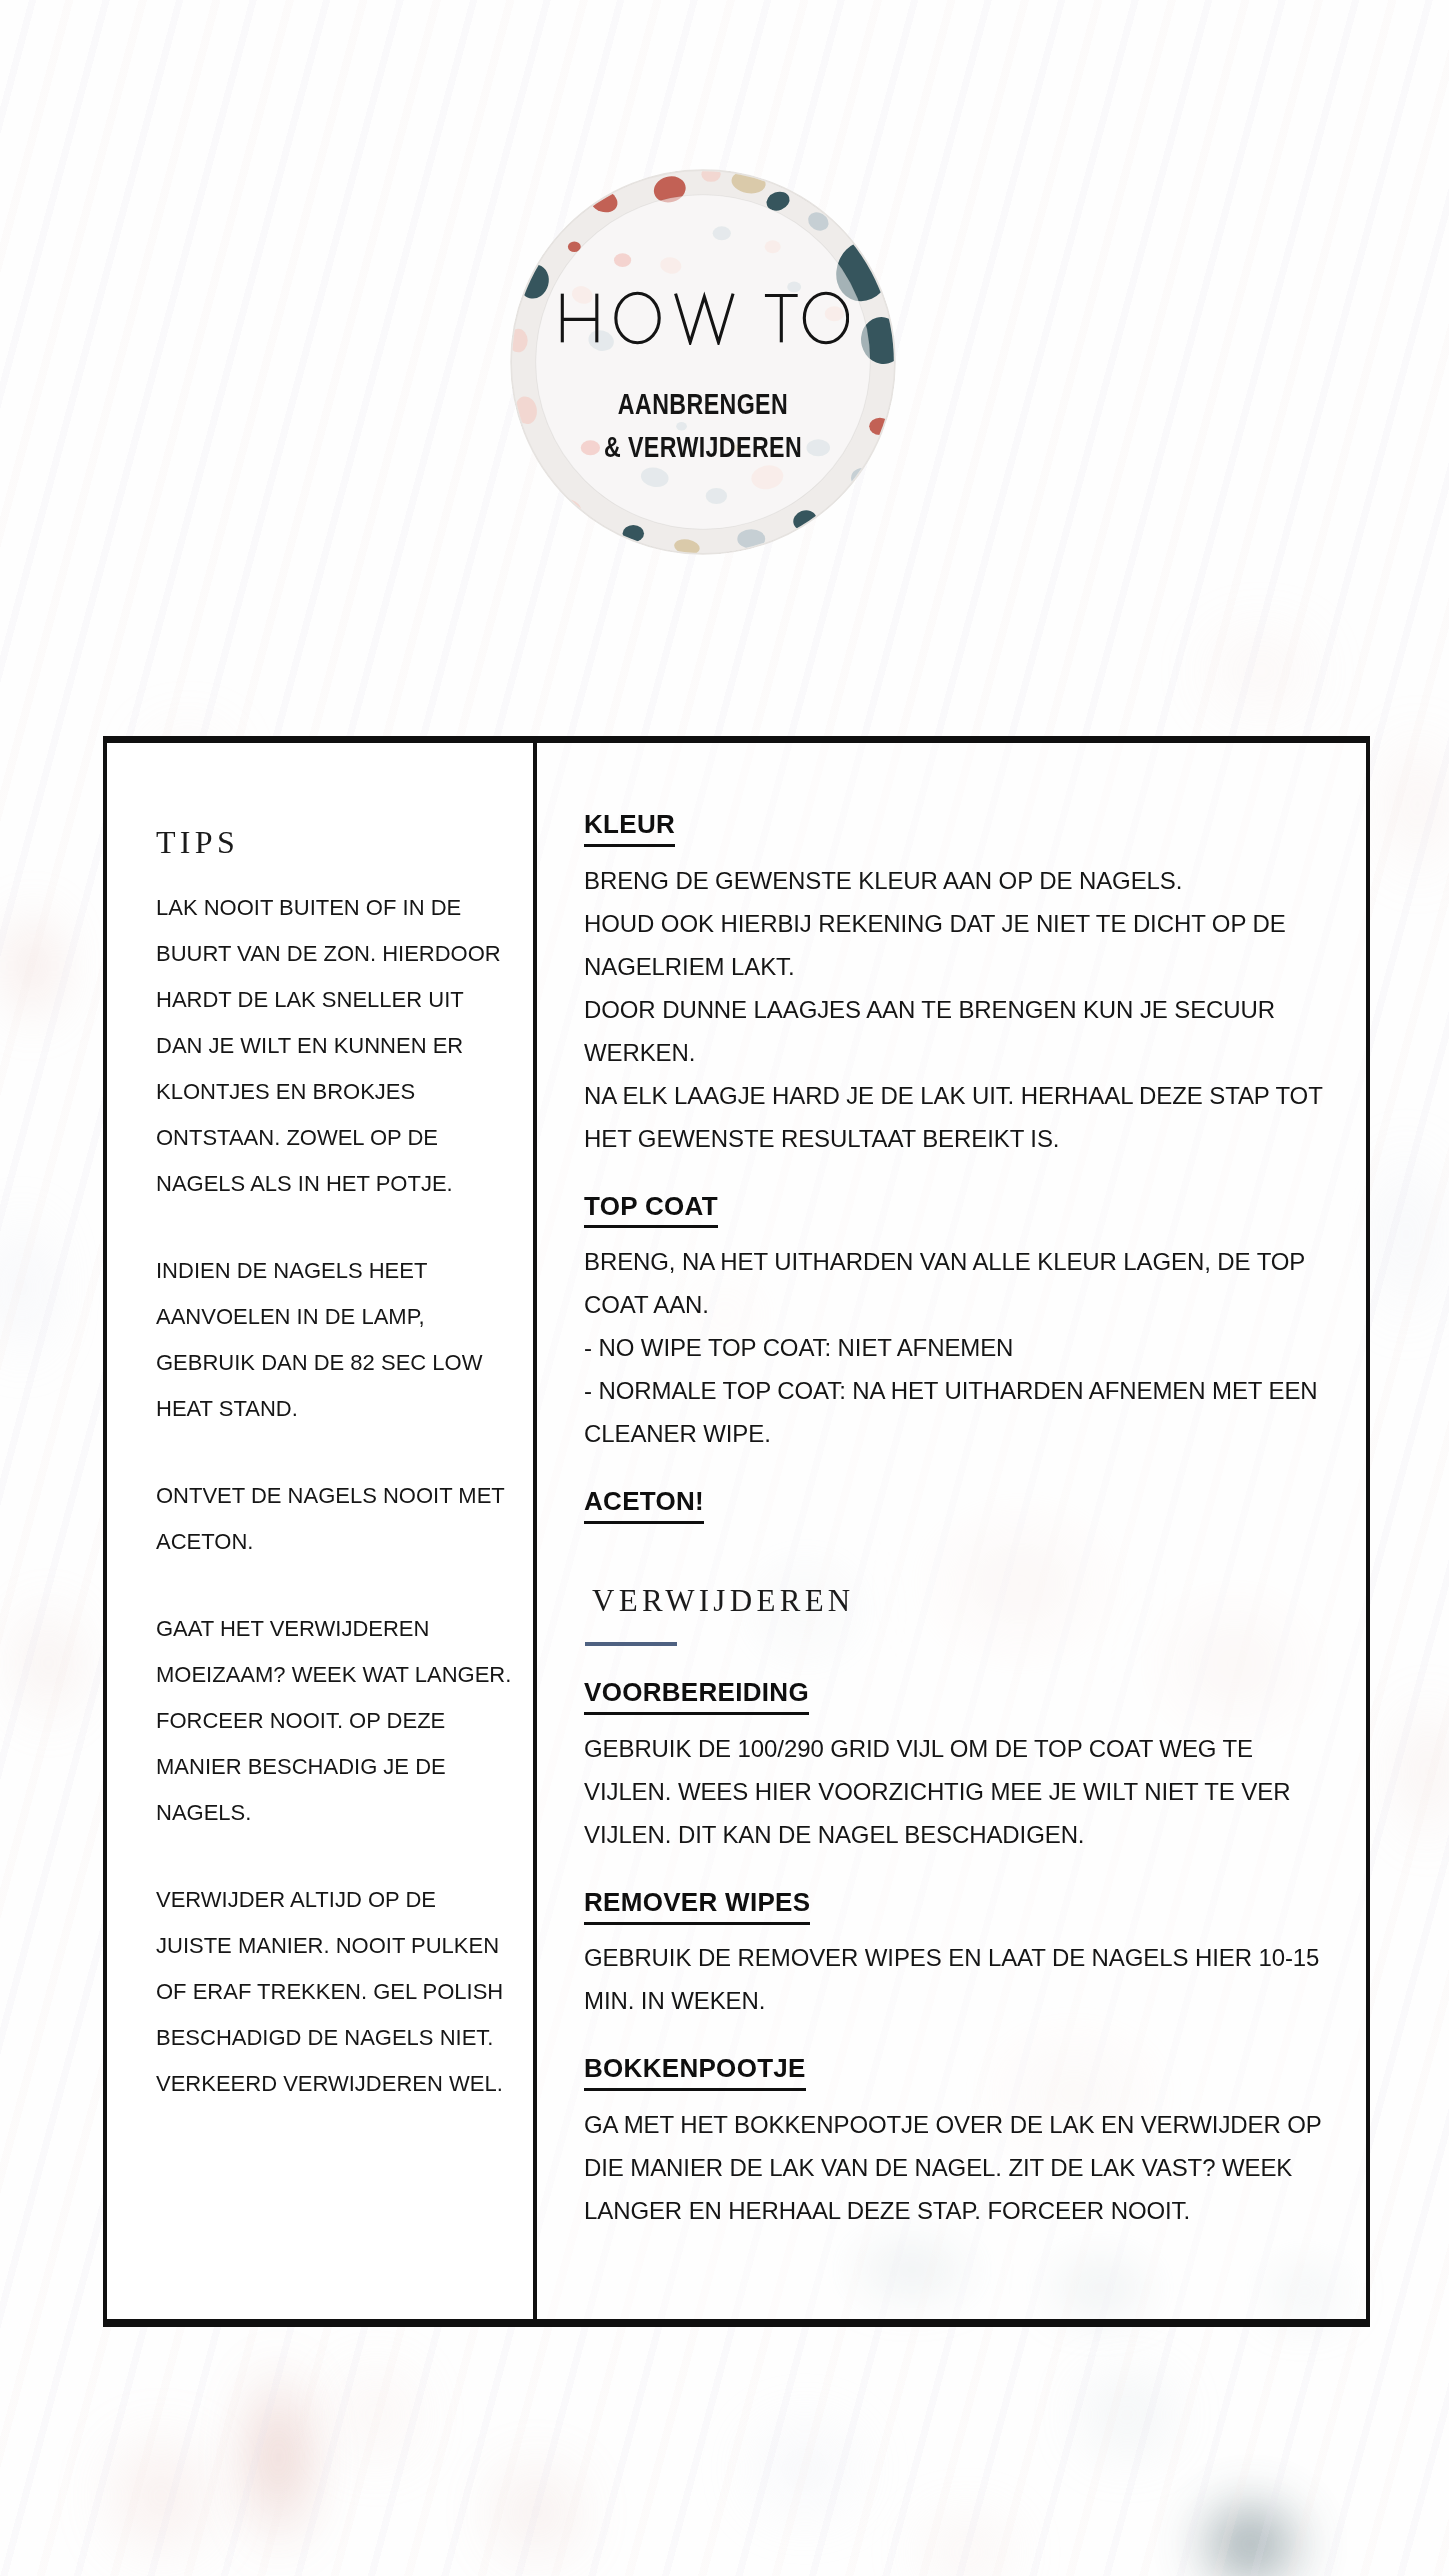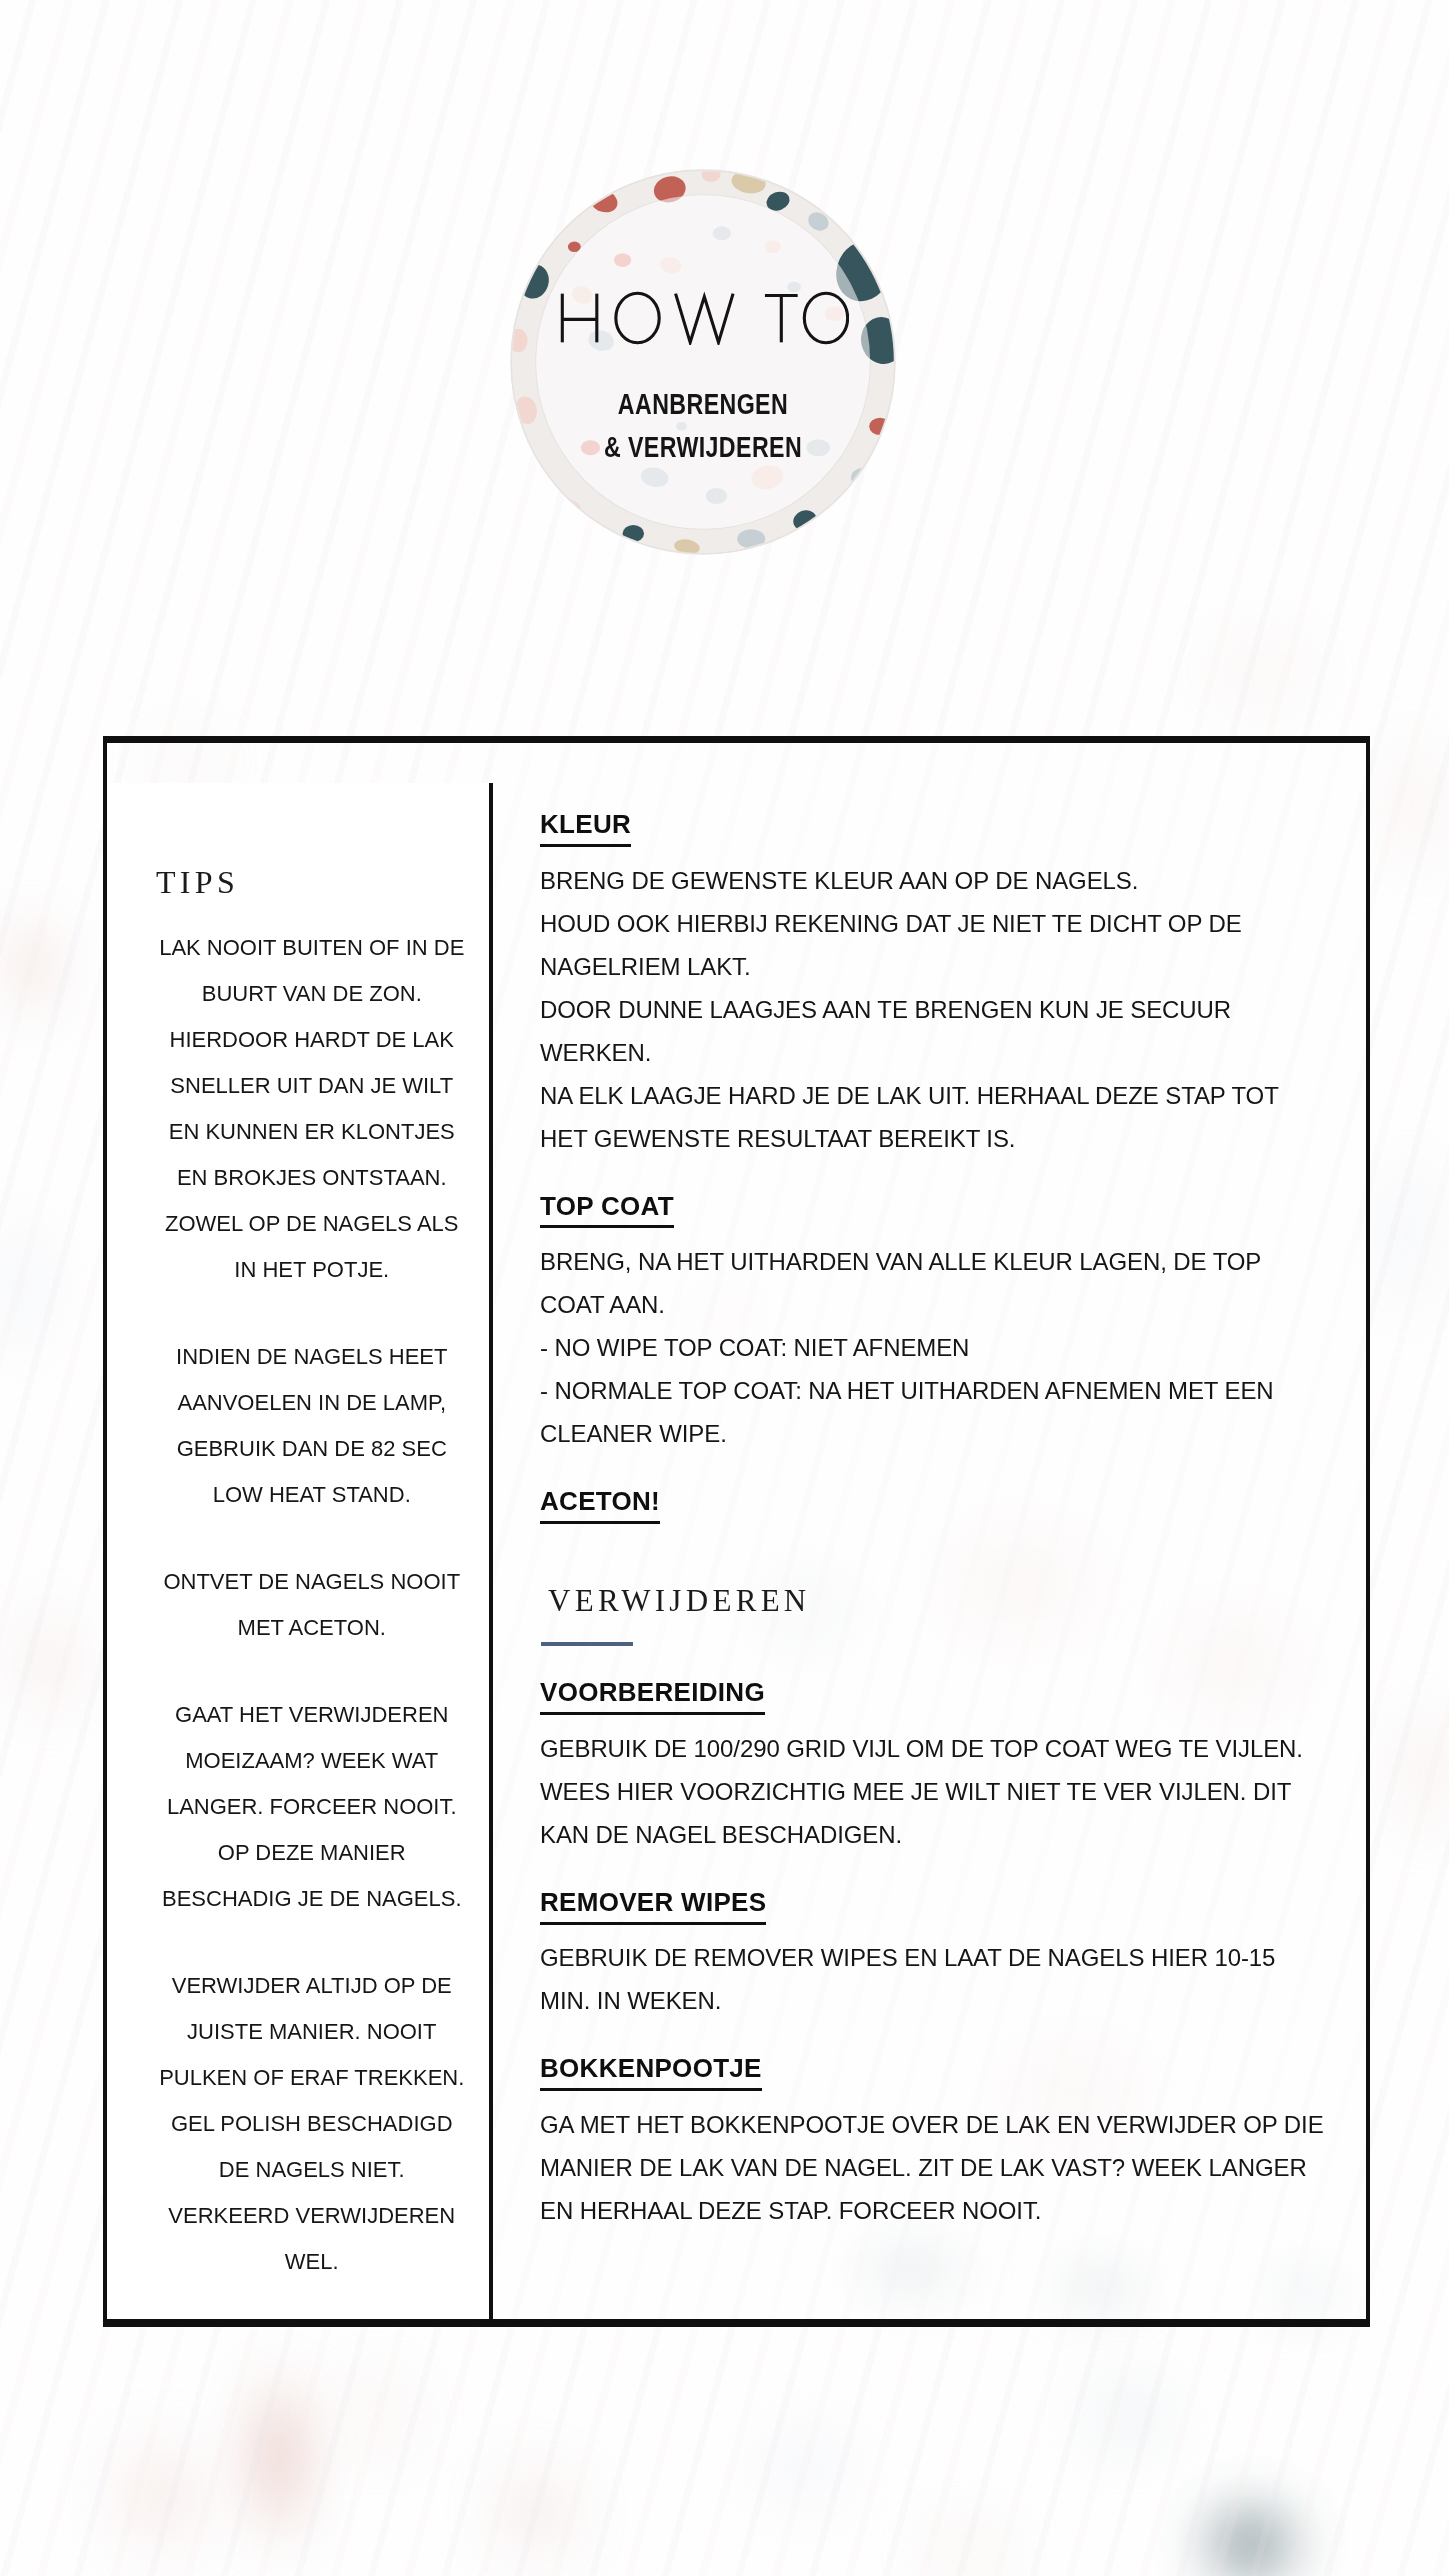--- a/index.html
+++ b/index.html
@@ -30,38 +30,37 @@
     font-size:29px;font-weight:700;letter-spacing:0.5px;line-height:43px;
     transform:scaleX(0.8);color:#151515;white-space:nowrap;
   }
   
   .box{
     position:absolute;left:103px;top:736px;width:1267px;height:1591px;
     border:solid #101010;border-width:7px 4.8px 8px 4.8px;
     box-sizing:border-box;display:flex;background:transparent;
   }
   .col-left{
-    width:386px;box-sizing:border-box;border-right:4.8px solid #101010;
+    width:430px;box-sizing:border-box;border-right:4.8px solid #101010;
     background:rgba(255,255,255,0.93);
     padding:81px 21.5px 0 49px;
-    margin-top:40px;
   }
   .col-right{
     flex:1;box-sizing:border-box;
     background:rgba(255,255,255,0.40);
     padding:54px 42px 0 47px;
   }
   .serif-heading{
     font-family:"Liberation Serif", serif;font-weight:400;
     font-size:32px;letter-spacing:4.3px;color:#1b1b1b;margin:0;
   }
   .tips-list{margin-top:23.6px;}
   .tip{
     font-size:22px;line-height:46px;letter-spacing:0;
-    margin:0 0 41px 0;color:#161616;text-align:center;
+    margin:0 0 41px 0;color:#161616;
   }
   .sub-section{margin-top:31px;}
   .sub-section.first{margin-top:12px;}
   .sub-heading{
     display:inline-block;font-size:26px;font-weight:700;color:#0f0f0f;
     border-bottom:3.8px solid #0f0f0f;padding-bottom:3.8px;margin:0 0 11.8px 0;
     letter-spacing:0.3px;
   }
   .body-par{font-size:24px;line-height:43px;margin:0;color:#151515;letter-spacing:-0.1px;}
   .main-section{margin-top:47px;}

